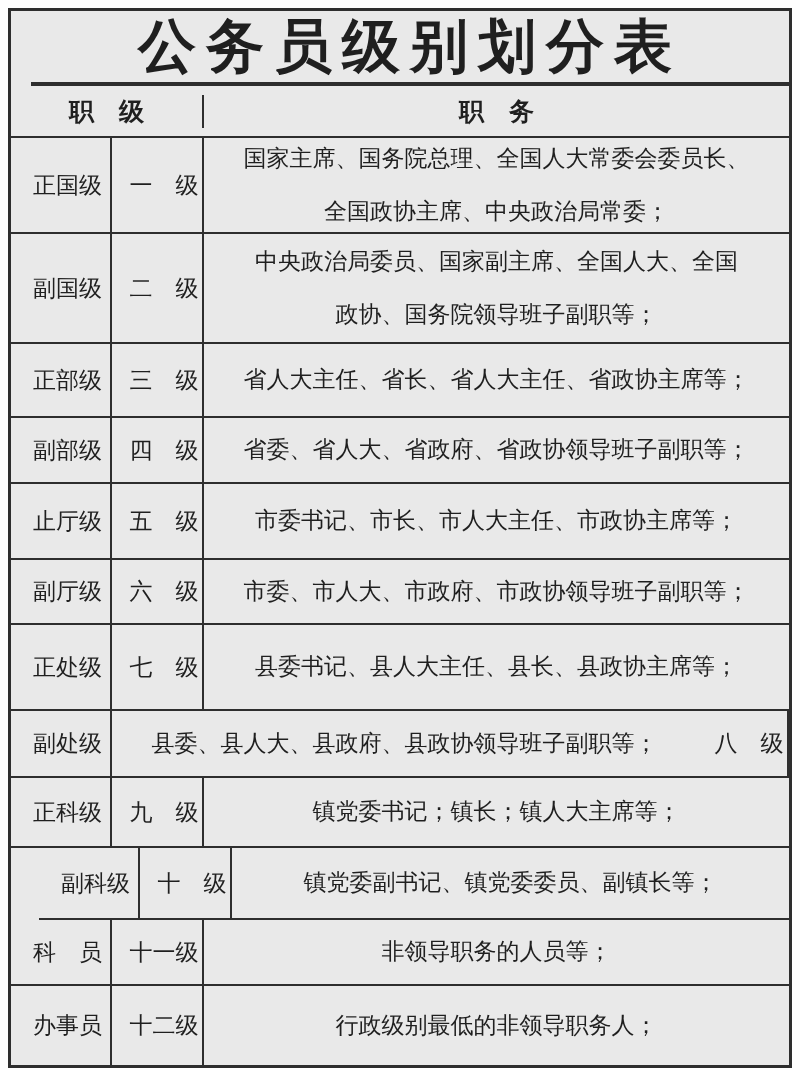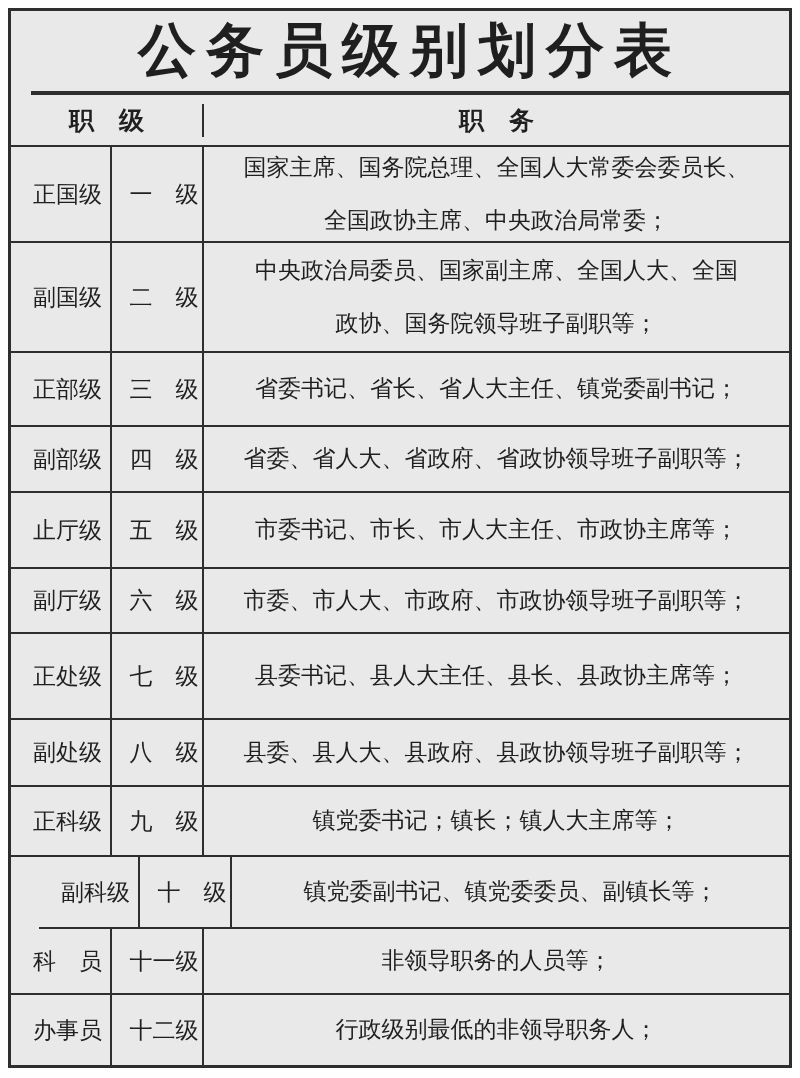--- a/index.html
+++ b/index.html
@@ -14,21 +14,21 @@
   .sheet {
     height: 100%;
     box-sizing: border-box;
     background: #e9e9e9;
     border: 3px solid #2e2e2e;
     display: flex;
     flex-direction: column;
     color: #1f1f1f;
   }
   .title-row {
-    height: 84px;
+    height: 75px;
     box-sizing: border-box;
     border-bottom: 4px solid #2e2e2e;
     display: flex;
     align-items: center;
     justify-content: center;
     font-size: 58px;
     font-weight: 700;
     letter-spacing: 10px;
     white-space: nowrap;
     overflow: hidden;
@@ -117,21 +117,21 @@
     <div class="cell c3">
             <div class="duty-line">中央政治局委员、国家副主席、全国人大、全国</div>
             <div class="duty-line">政协、国务院领导班子副职等；</div>
           </div>
   </div>
 
   <div class="row">
     <div class="cell c1">正部级</div>
     <div class="cell c2">三　级</div>
     <div class="cell c3">
-            <div class="duty-line">省委书记、省长、省人大主任、镇党委副书记；</div>
+            <div class="duty-line">省人大主任、省长、省人大主任、省政协主席等；</div>
           </div>
   </div>
 
   <div class="row">
     <div class="cell c1">副部级</div>
     <div class="cell c2">四　级</div>
     <div class="cell c3">
             <div class="duty-line">省委、省人大、省政府、省政协领导班子副职等；</div>
           </div>
   </div>
@@ -155,24 +155,24 @@
   <div class="row">
     <div class="cell c1">正处级</div>
     <div class="cell c2">七　级</div>
     <div class="cell c3">
             <div class="duty-line">县委书记、县人大主任、县长、县政协主席等；</div>
           </div>
   </div>
 
   <div class="row">
     <div class="cell c1">副处级</div>
+    <div class="cell c3">
+            <div class="duty-line">县委、县人大、县政府、县政协领导班子副职等；</div>
+          </div>
     <div class="cell c2">八　级</div>
-    <div class="cell c3">
-            <div class="duty-line">县委、县人大、县政府、县政协领导班子副职等；</div>
-          </div>
   </div>
 
   <div class="row">
     <div class="cell c1">正科级</div>
     <div class="cell c2">九　级</div>
     <div class="cell c3">
             <div class="duty-line">镇党委书记；镇长；镇人大主席等；</div>
           </div>
   </div>
 

